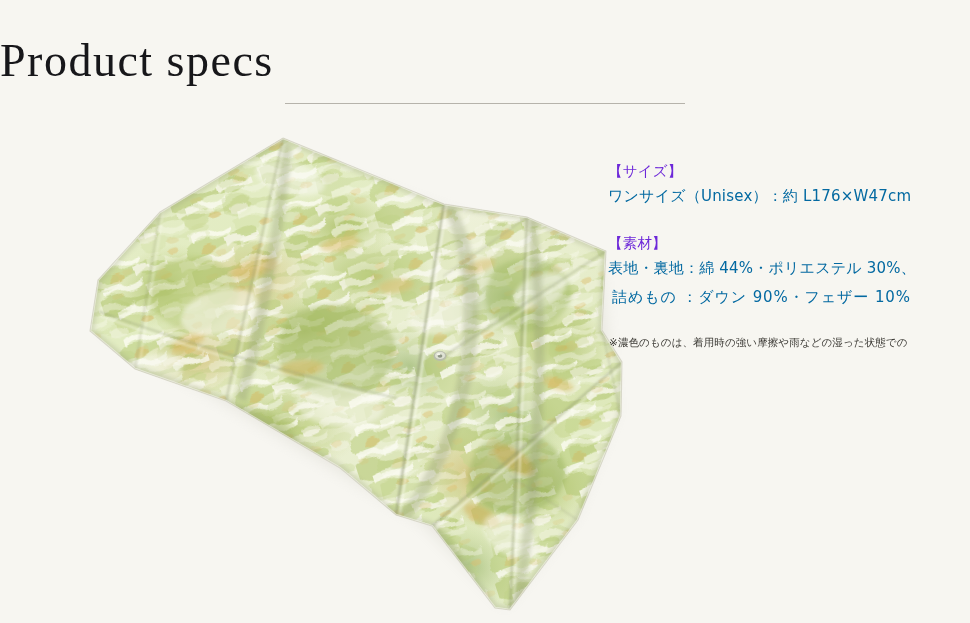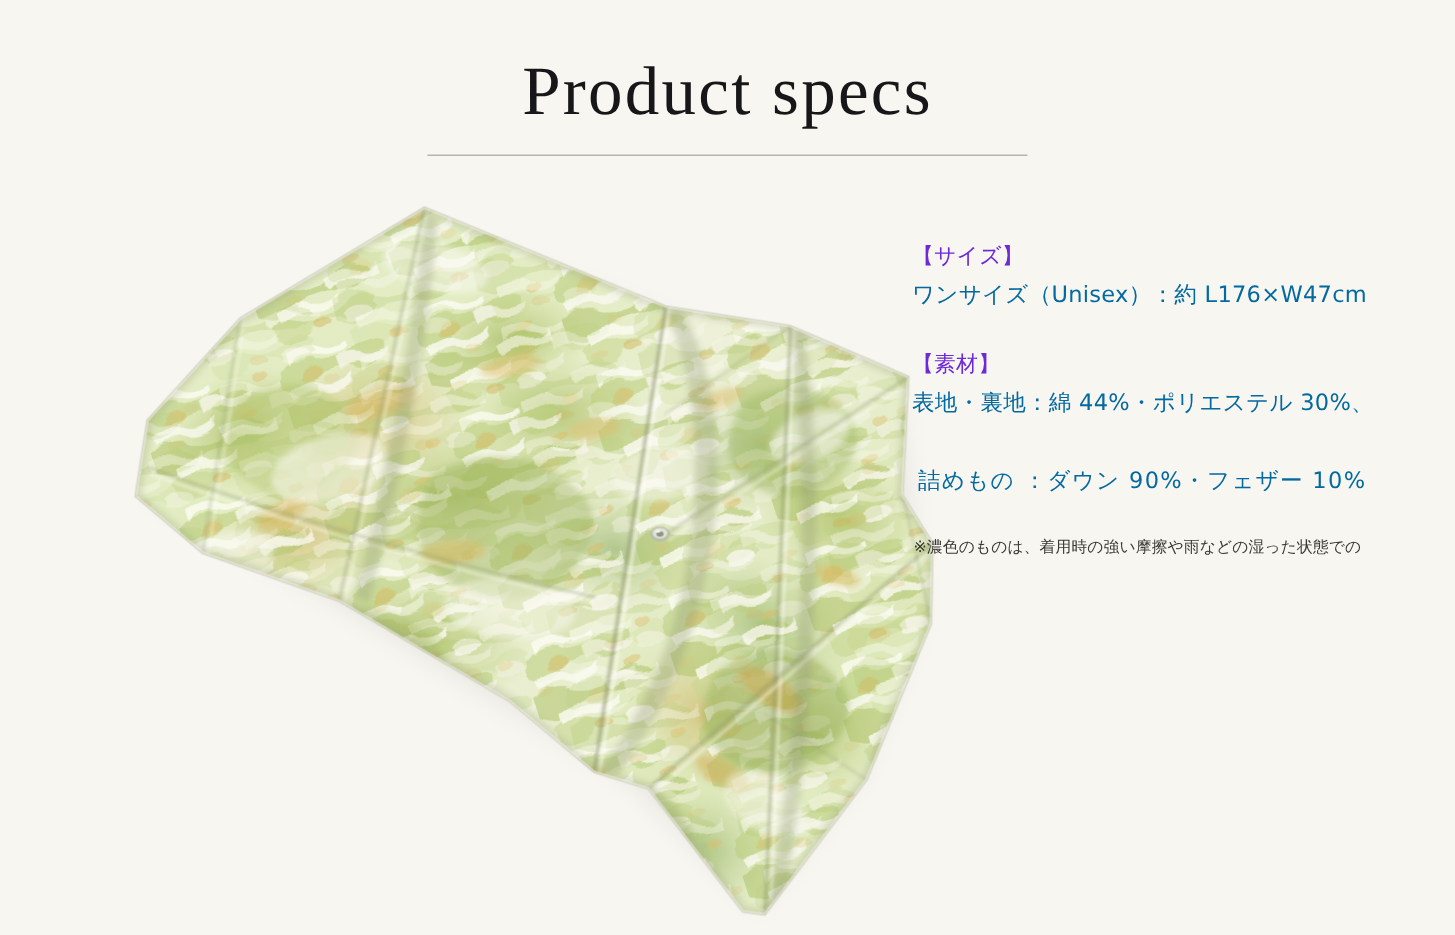--- a/index.html
+++ b/index.html
@@ -15,21 +15,21 @@
     position: relative;
   }
 
   
   .header {
     position: absolute;
     left: 0;
     top: 0;
     width: 970px;
     height: 115px;
-    text-align: center;
+    text-align: left;
   }
   .page-title {
     margin: 0;
     padding-top: 36px;
     font-family: "Liberation Serif", "DejaVu Serif", serif;
     font-size: 46px;
     font-weight: 400;
     letter-spacing: 1.5px;
     color: #17171a;
     line-height: 1.1;
@@ -83,21 +83,21 @@
   .spec-line {
     margin: 0;
     font-family: "DejaVu Sans", "Liberation Sans", sans-serif;
     font-size: 15px;
     font-weight: 400;
     color: #0369a1;
     line-height: 1.95;
     letter-spacing: 0.2px;
     white-space: nowrap;
   }
-  .spec-line.indented { text-indent: 4px; letter-spacing: 0.9px; margin-top: 23px; }
+  .spec-line.indented { text-indent: 4px; letter-spacing: 0.9px; }
   .block-gap { height: 20px; }
   .note {
     margin: 1px;
     padding-top: 20px;
   }
   .note-line {
     margin: 0;
     font-family: "DejaVu Sans", "Liberation Sans", sans-serif;
     font-size: 10.5px;
     color: #3a3833;

